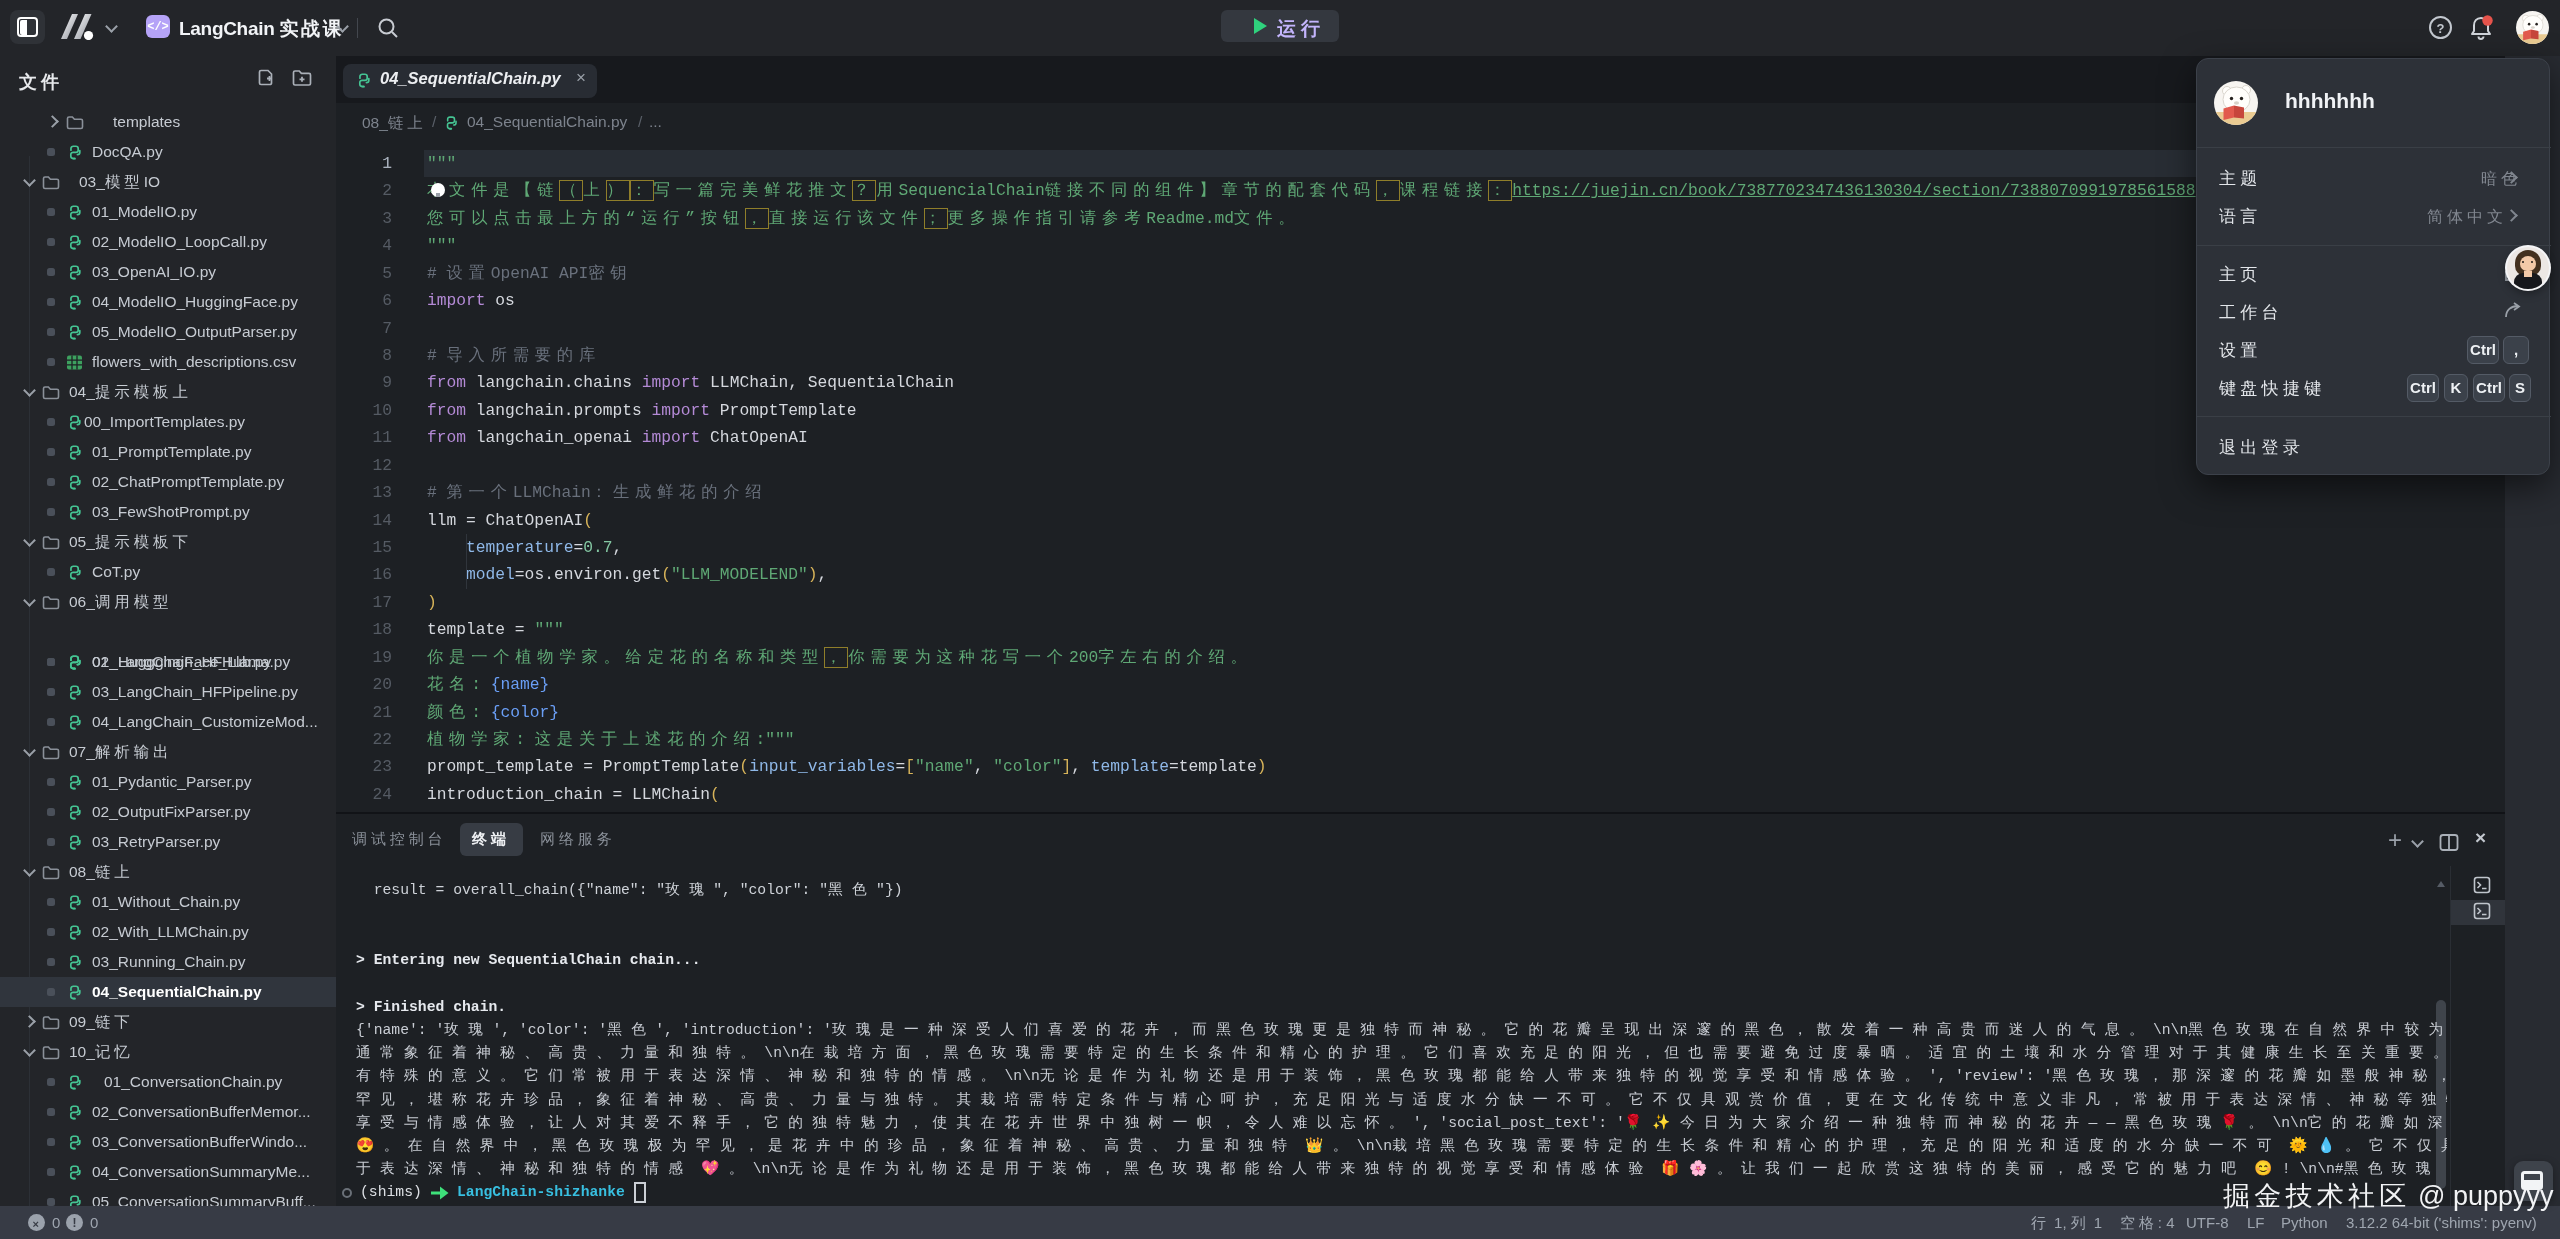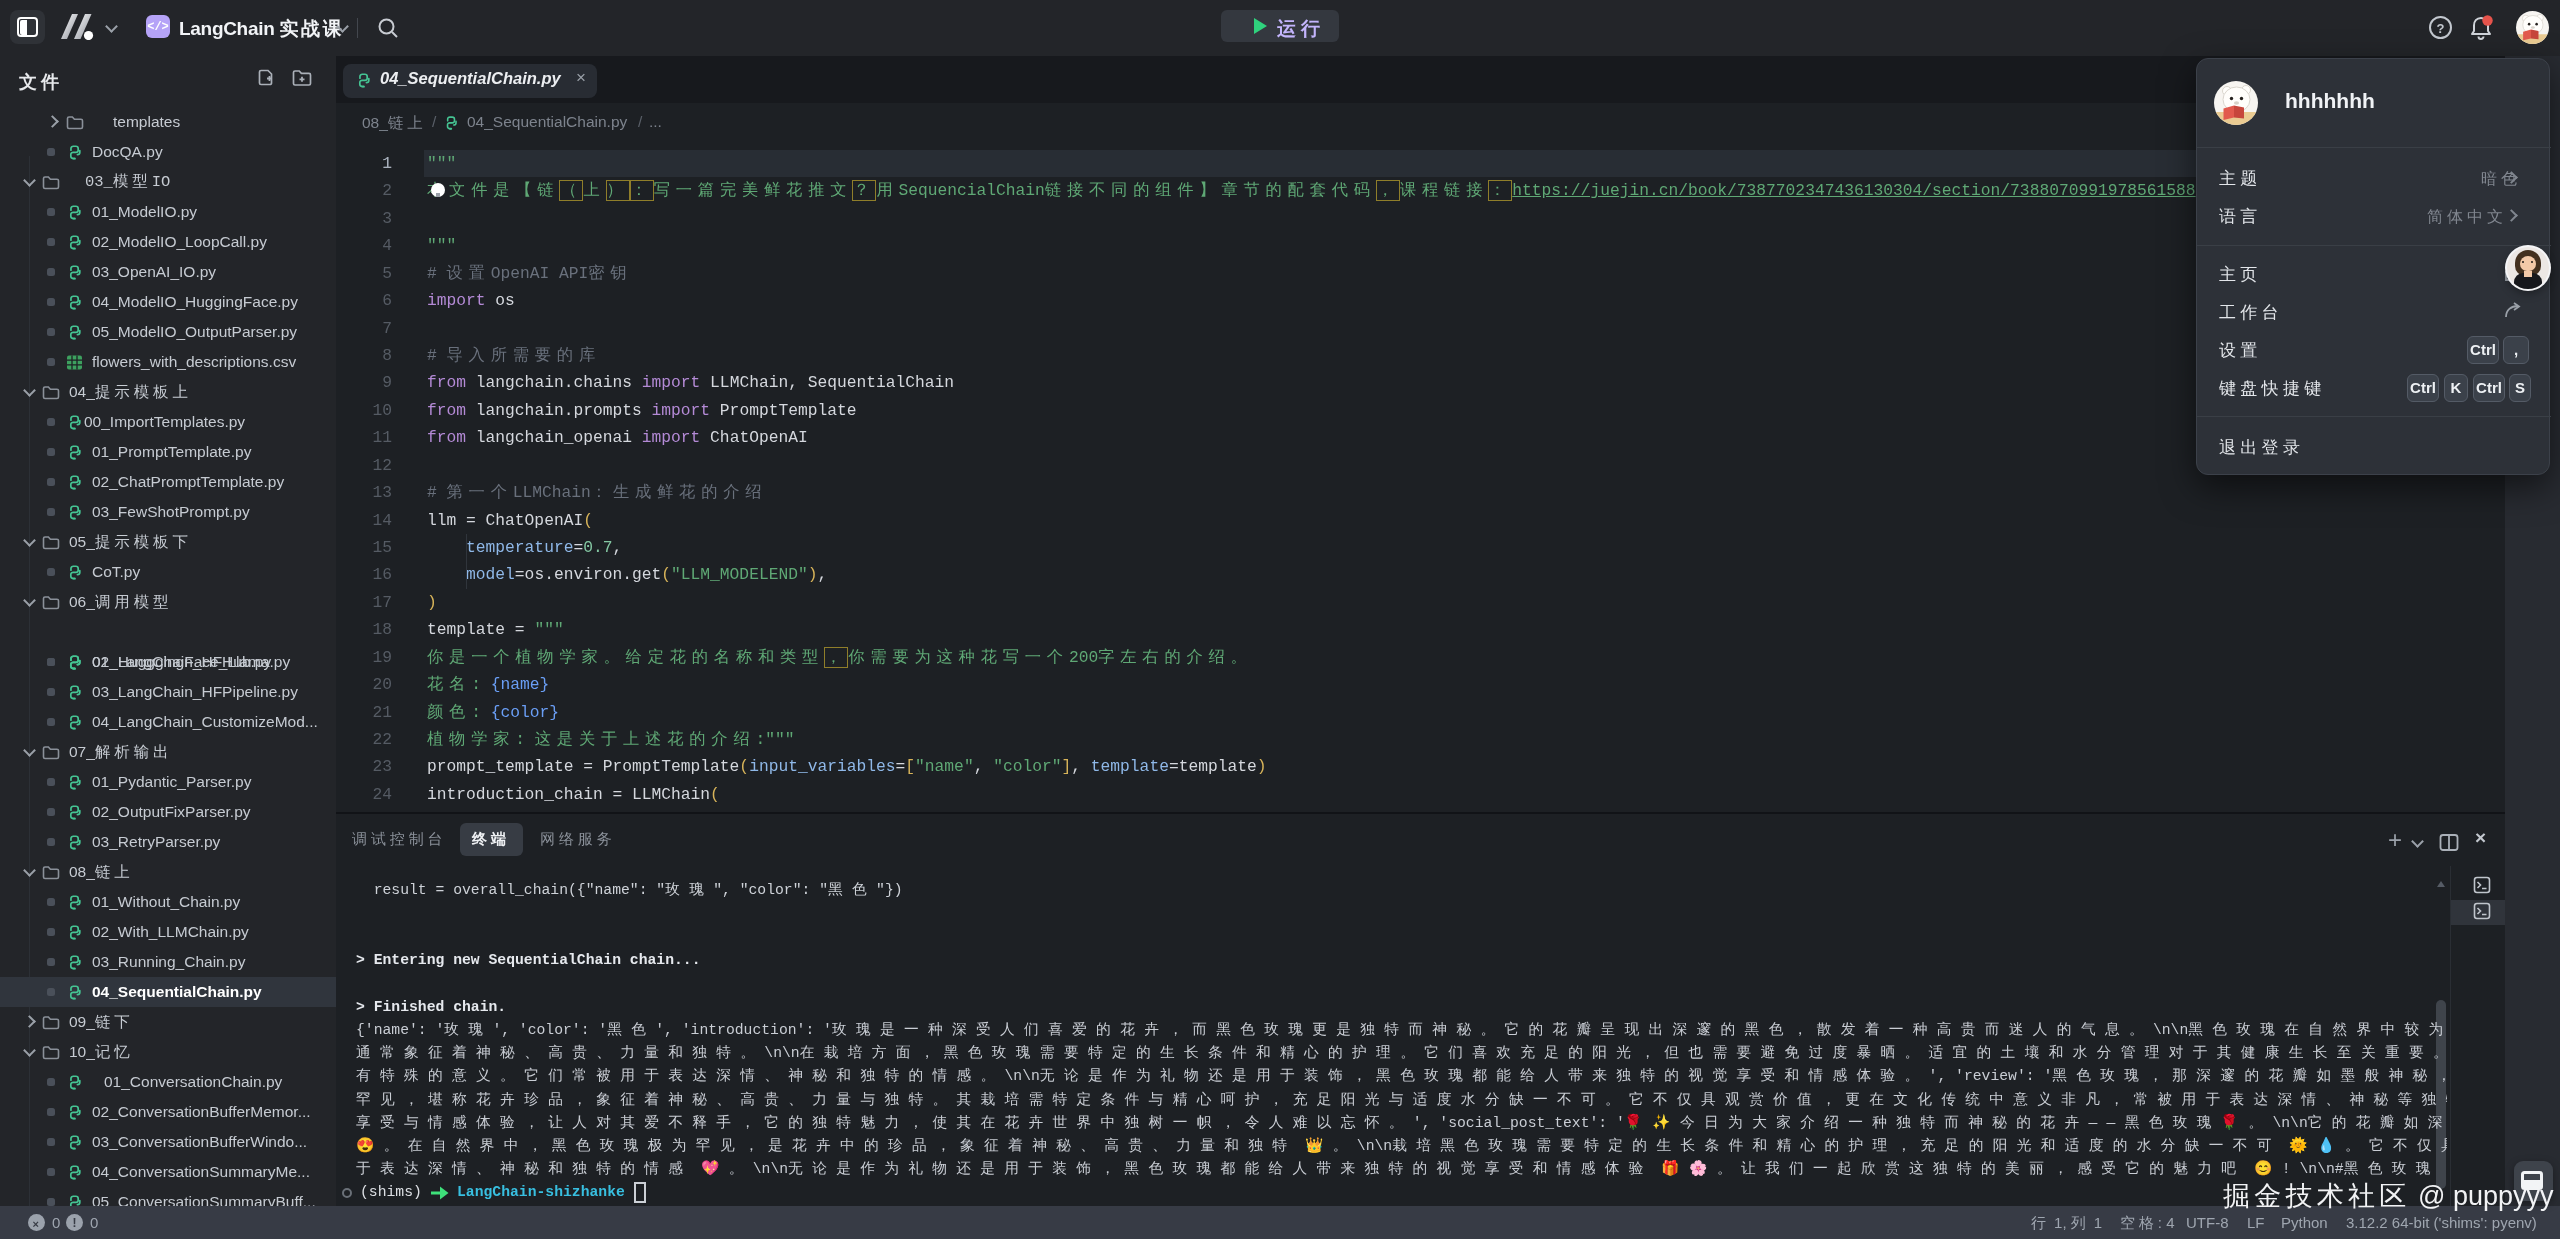--- a/index.html
+++ b/index.html
@@ -119,21 +119,21 @@
         <path d="M11.5 3.2 h2.3 c2.1 0 3.4 1.2 3.4 3 v2.6 c0 1.8 -1.3 3 -3.4 3 h-3.6 c-2.1 0 -3.4 1.2 -3.4 3 v2.6 c0 1.8 1.3 3 3.4 3 h2.3"></path>
         <path d="M12.5 20.8 h-2.3 m 5.9 -5.9 c2.1 0 3.4 -1.2 3.4 -3 V9.3 m -9.1 -6.1 c-2.1 0 -3.4 1.2 -3.4 3 v2.6"></path>
       </svg>
       <div class="lbl" style="left:92px;">DocQA.py</div>
     </div>
   <div class="trow" style="top:111px;">
       <div class="chev open" style="left:25px;"></div>
       <svg class="fld" style="left:42px" width="18" height="15" viewBox="0 0 18 15" fill="none" stroke="#8a9099" stroke-width="1.6">
         <path d="M1.5 3.5 a1.5 1.5 0 0 1 1.5-1.5 h3.4 l2 2.2 h6.6 a1.5 1.5 0 0 1 1.5 1.5 v6.3 a1.5 1.5 0 0 1 -1.5 1.5 h-12 a1.5 1.5 0 0 1 -1.5 -1.5 Z"></path>
       </svg>
-      <div class="lbl" style="left:85px;font-family:Liberation Mono, monospace;">03_<span class="cjs">模型</span>IO</div>
+      <div class="lbl" style="left:79px;">03_<span class="cjs">模型</span>IO</div>
     </div>
   <div class="trow" style="top:141px;">
       <div class="bullet" style="left:47px;"></div>
       <svg class="pyi" style="left:66px" width="17" height="17" viewBox="0 0 24 24" fill="none" stroke="#45c493" stroke-width="2.4" stroke-linecap="round">
         <path d="M11.5 3.2 h2.3 c2.1 0 3.4 1.2 3.4 3 v2.6 c0 1.8 -1.3 3 -3.4 3 h-3.6 c-2.1 0 -3.4 1.2 -3.4 3 v2.6 c0 1.8 1.3 3 3.4 3 h2.3"></path>
         <path d="M12.5 20.8 h-2.3 m 5.9 -5.9 c2.1 0 3.4 -1.2 3.4 -3 V9.3 m -9.1 -6.1 c-2.1 0 -3.4 1.2 -3.4 3 v2.6"></path>
       </svg>
       <div class="lbl" style="left:92px;">01_ModelIO.py</div>
     </div>
   <div class="trow" style="top:171px;">
@@ -413,21 +413,21 @@
         <path d="M12.5 20.8 h-2.3 m 5.9 -5.9 c2.1 0 3.4 -1.2 3.4 -3 V9.3 m -9.1 -6.1 c-2.1 0 -3.4 1.2 -3.4 3 v2.6"></path>
       </svg>
     <div class="abs" style="left:131px;top:10px;font-size:15.5px;color:#7d838d;">04_SequentialChain.py</div>
     <div class="abs" style="left:302px;top:10px;font-size:15.5px;color:#5a6069;">/</div>
     <div class="abs" style="left:313px;top:10px;font-size:15.5px;color:#7d838d;">...</div>
   </div>
   <div id="code">
     <div class="abs" style="left:88px;top:94px;width:2081px;height:27.43px;background:#282d34;"></div>
     <div class="row" style="top:94.00px;"><span class="ln">1</span><span class="cd"><span class="s">"""</span></span></div>
     <div class="row" style="top:121.43px;"><span class="ln">2</span><span class="cd"><span class="s"><span class="cj2">本文件是【链<span class="bx">（</span>上<span class="bx">）</span><span class="bx">：</span>写一篇完美鲜花推文<span class="bx">？</span>用</span>SequencialChain<span class="cj2">链接不同的组件】章节的配套代码<span class="bx">，</span>课程链接<span class="bx">：</span></span><span style="text-decoration:underline;">https://juejin.cn/book/7387702347436130304/section/7388070991978561588</span></span></span></div>
-    <div class="row" style="top:148.86px;"><span class="ln">3</span></div>
+    <div class="row" style="top:148.86px;"><span class="ln">3</span><span class="cd"><span class="s"><span class="cj2">您可以点击最上方的“运行”按钮<span class="bx">，</span>直接运行该文件<span class="bx">；</span>更多操作指引请参考</span>Readme.md<span class="cj2">文件。</span></span></span></div>
     <div class="row" style="top:176.29px;"><span class="ln">4</span><span class="cd"><span class="s">"""</span></span></div>
     <div class="row" style="top:203.72px;"><span class="ln">5</span><span class="cd"><span class="c"># <span class="cj2">设置</span>OpenAI API<span class="cj2">密钥</span></span></span></div>
     <div class="row" style="top:231.15px;"><span class="ln">6</span><span class="cd"><span class="k">import</span> <span class="v">os</span></span></div>
     <div class="row" style="top:258.58px;"><span class="ln">7</span><span class="cd"></span></div>
     <div class="row" style="top:286.01px;"><span class="ln">8</span><span class="cd"><span class="c"># <span class="cj2">导入所需要的库</span></span></span></div>
     <div class="row" style="top:313.44px;"><span class="ln">9</span><span class="cd"><span class="k">from</span> <span class="v">langchain.chains</span> <span class="k">import</span> <span class="v">LLMChain, SequentialChain</span></span></div>
     <div class="row" style="top:340.87px;"><span class="ln">10</span><span class="cd"><span class="k">from</span> <span class="v">langchain.prompts</span> <span class="k">import</span> <span class="v">PromptTemplate</span></span></div>
     <div class="row" style="top:368.30px;"><span class="ln">11</span><span class="cd"><span class="k">from</span> <span class="v">langchain_openai</span> <span class="k">import</span> <span class="v">ChatOpenAI</span></span></div>
     <div class="row" style="top:395.73px;"><span class="ln">12</span><span class="cd"></span></div>
     <div class="row" style="top:423.16px;"><span class="ln">13</span><span class="cd"><span class="c"># <span class="cj2">第一个</span>LLMChain<span class="cj2">：生成鲜花的介绍</span></span></span></div>

